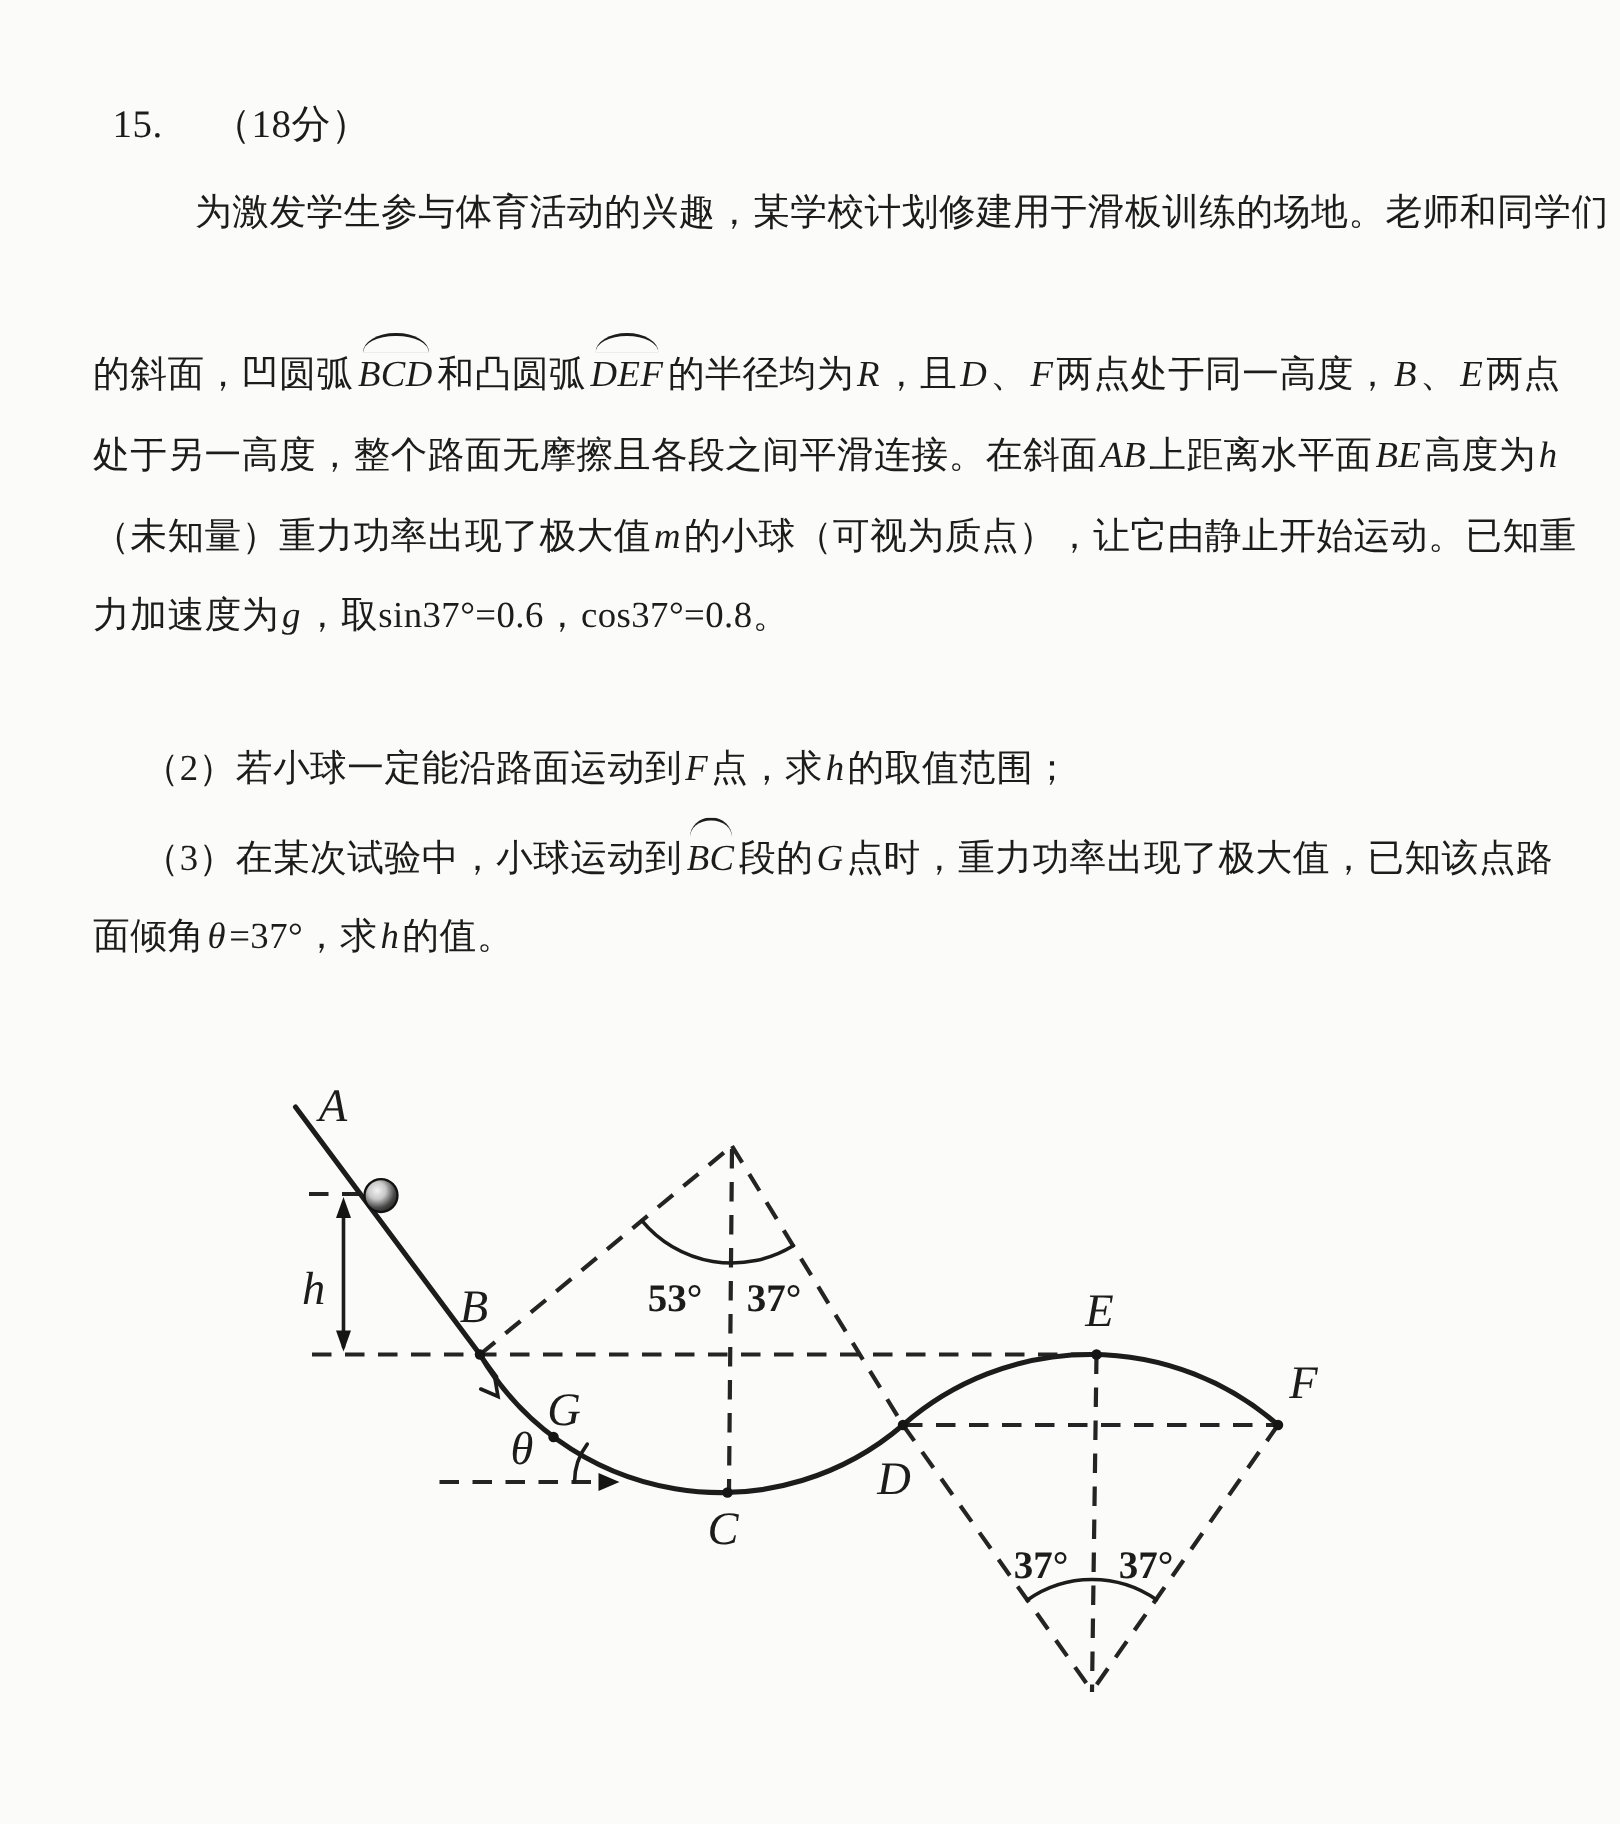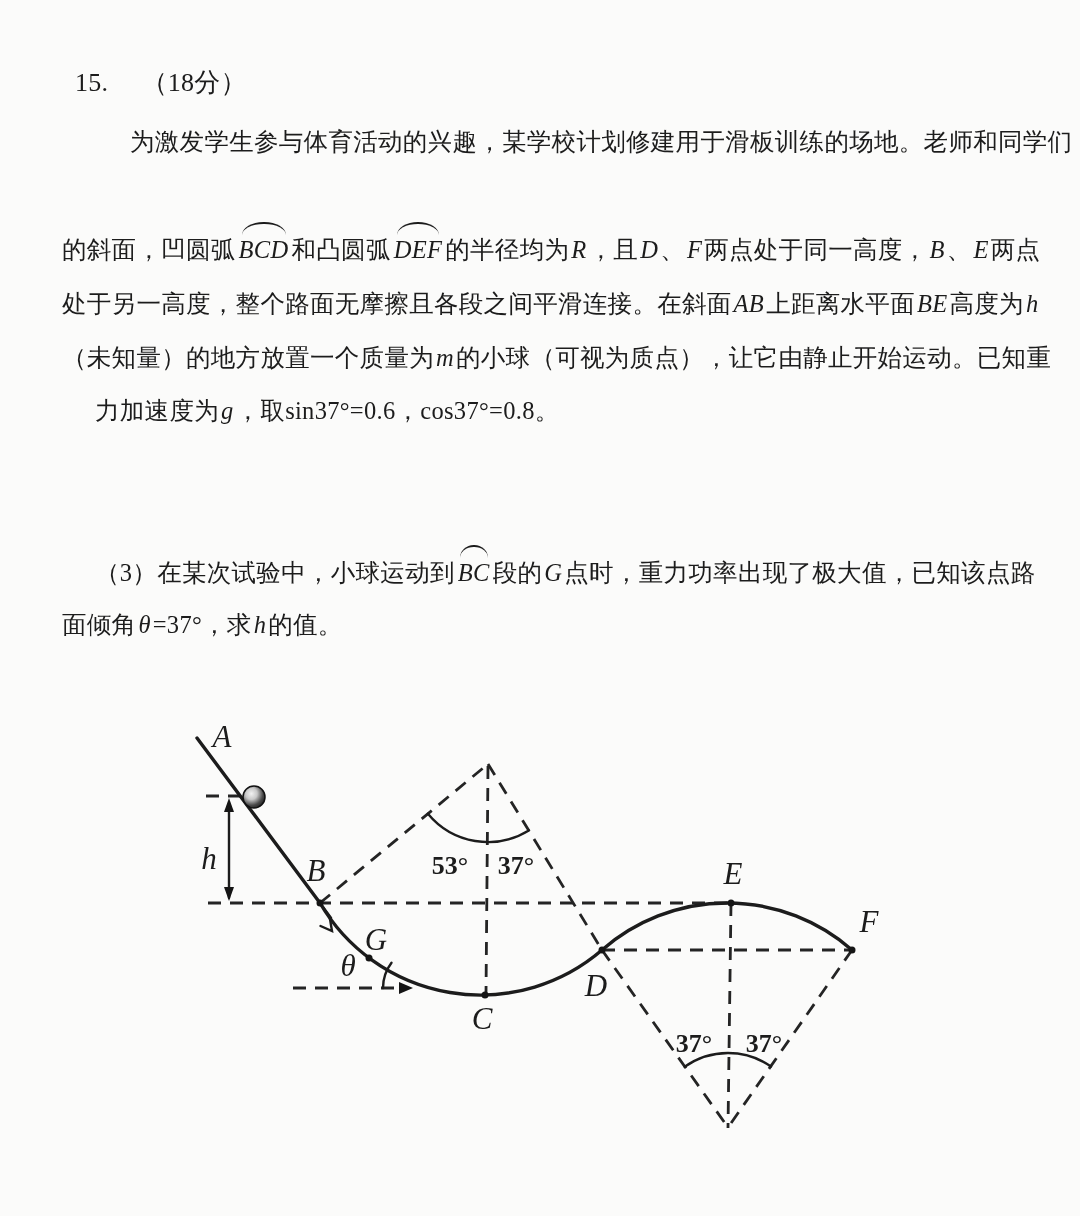--- a/index.html
+++ b/index.html
@@ -15,21 +15,21 @@
     font-size:24.5px;white-space:nowrap;box-sizing:border-box;
     letter-spacing:0.3px;
   }
   .just{text-align:justify;text-align-last:justify;}
   .l1{top:63px;padding-left:13px;font-size:26px;}
   .l2{top:122px;padding-left:68px;}
   .l3{top:176px;}
   .l4{top:230px;}
   .l5{top:284px;}
   .l6{top:338px;}
-  .l7{top:391px;margin-left:33px;}
+  .l7{top:391px;}
   .l8{top:443px;padding-left:33px;}
   .l9{top:493px;padding-left:33px;}
   .l10{top:553px;padding-left:33px;}
   .l11{top:605px;}
   .num{margin-right:33px;}
   .v{font-style:italic;margin:0 2px;}
   .arc{font-style:italic;margin:0 3px;position:relative;display:inline-block;}
   .arc::before{
     content:"";position:absolute;left:6%;right:6%;top:-0.34em;height:0.46em;
     border-top:2px solid #1c1c1c;
@@ -53,25 +53,26 @@
 
   <div class="line l1"><span class="num">15.</span><span>（18分）</span></div>
 
   <div class="line l2 just"><span>为激发学生参与体育活动的兴趣，某学校计划修建用于滑板训练的场地。老师和同学们</span></div>
 
 
   <div class="line l5 just"><span>处于另一高度，整个路面无摩擦且各段之间平滑连接。在斜面</span><span class="v">AB</span><span>上距离水平面</span><span class="v">BE</span><span>高度为</span><span class="v">h</span></div>
 
   <div class="line l4 just"><span>的斜面，凹圆弧</span><span class="arc">BCD</span><span>和凸圆弧</span><span class="arc">DEF</span><span>的半径均为</span><span class="v">R</span><span>，且</span><span class="v">D</span><span>、</span><span class="v">F</span><span>两点处于同一高度，</span><span class="v">B</span><span>、</span><span class="v">E</span><span>两点</span></div>
 
-  <div class="line l6 just"><span>（未知量）的地方放置一个质量为</span><span class="v">m</span><span>的小球（可视为质点），让它由静止开始运动。已知重</span></div>
+  <div class="line l6 just"><span>（未知量）重力功率出现了极大值</span><span class="v">m</span><span>的小球（可视为质点），让它由静止开始运动。已知重</span></div>
 
   <div class="line l7"><span>力加速度为</span><span class="v">g</span><span>，取sin37°=0.6，cos37°=0.8。</span></div>
 
 
+  <div class="line l9"><span>（2）若小球一定能沿路面运动到</span><span class="v">F</span><span>点，求</span><span class="v">h</span><span>的取值范围；</span></div>
 
   <div class="line l10 just"><span>（3）在某次试验中，小球运动到</span><span class="arc">BC</span><span>段的</span><span class="v">G</span><span>点时，重力功率出现了极大值，已知该点路</span></div>
 
   <div class="line l11"><span>面倾角</span><span class="v">θ</span><span>=37°，求</span><span class="v">h</span><span>的值。</span></div>
 
 </div>
 
 <svg class="diagram" viewBox="0 0 1080 556">
   <defs>
     <radialGradient id="ballGrad" cx="38%" cy="35%" r="75%">

